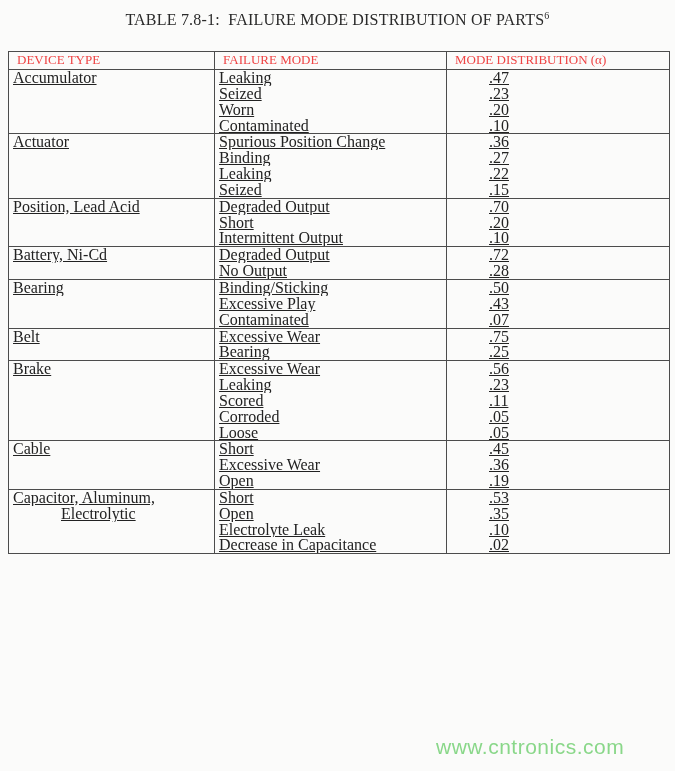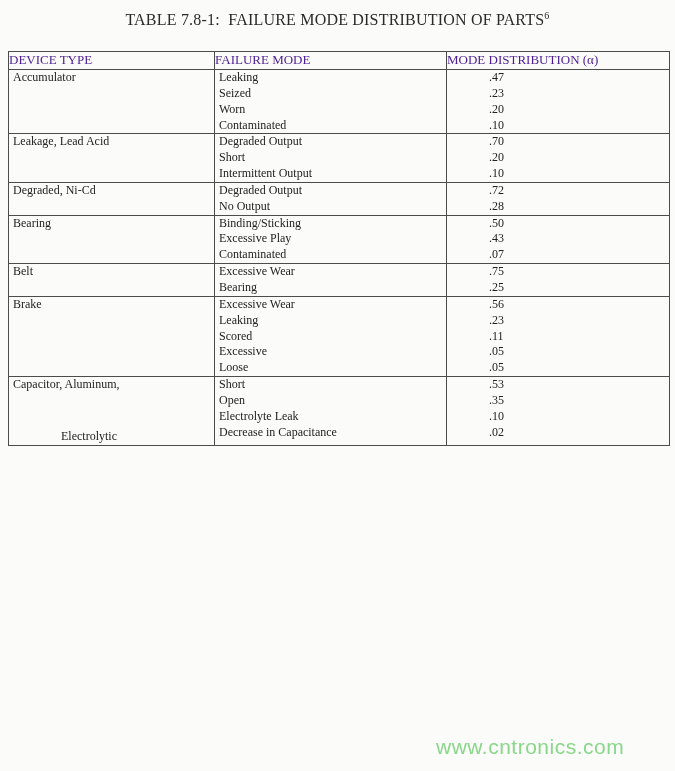--- a/index.html
+++ b/index.html
@@ -42,41 +42,41 @@
   col.c1 { width: 206px; }
   col.c2 { width: 232px; }
   col.c3 { width: 223px; }
   .fm-table th, .fm-table td {
     border: 1px solid #4c4c4c;
   }
   .fm-table th {
     font-weight: normal;
     text-align: left;
     font-size: 13px;
-    padding: 1px 4px 2px 0;
+    padding: 1px 4px 2px 8px;
     line-height: 14px;
     height: 14px;
     white-space: nowrap;
-    color: #4c1d95;
+    color: #ef4444;
   }
   .fm-table td {
     vertical-align: top;
     padding: 0;
-    font-size: 12px;
+    font-size: 16px;
+    text-decoration: underline;
   }
   .ln {
     height: 15.85px;
     line-height: 15.85px;
     padding: 0 4px;
     white-space: nowrap;
     overflow: hidden;
   }
   .ln.indent {
     padding-left: 52px;
-    margin-top: 36px;
   }
   .ln.prob {
     padding-left: 42px;
   }
   .watermark {
     position: absolute;
     left: 436px;
     top: 735px;
     font-family: "Liberation Sans", sans-serif;
     font-size: 21px;
@@ -119,36 +119,53 @@
         </td>
         <td>
           <div class="ln prob">.47</div>
           <div class="ln prob">.23</div>
           <div class="ln prob">.20</div>
           <div class="ln prob">.10</div>
         </td>
       </tr>
       <tr>
         <td>
-          <div class="ln">Leakage, Lead Acid</div>
+          <div class="ln">Actuator</div>
+        </td>
+        <td>
+          <div class="ln">Spurious Position Change</div>
+          <div class="ln">Binding</div>
+          <div class="ln">Leaking</div>
+          <div class="ln">Seized</div>
+        </td>
+        <td>
+          <div class="ln prob">.36</div>
+          <div class="ln prob">.27</div>
+          <div class="ln prob">.22</div>
+          <div class="ln prob">.15</div>
+        </td>
+      </tr>
+      <tr>
+        <td>
+          <div class="ln">Position, Lead Acid</div>
         </td>
         <td>
           <div class="ln">Degraded Output</div>
           <div class="ln">Short</div>
           <div class="ln">Intermittent Output</div>
         </td>
         <td>
           <div class="ln prob">.70</div>
           <div class="ln prob">.20</div>
           <div class="ln prob">.10</div>
         </td>
       </tr>
       <tr>
         <td>
-          <div class="ln">Degraded, Ni-Cd</div>
+          <div class="ln">Battery, Ni-Cd</div>
         </td>
         <td>
           <div class="ln">Degraded Output</div>
           <div class="ln">No Output</div>
         </td>
         <td>
           <div class="ln prob">.72</div>
           <div class="ln prob">.28</div>
         </td>
       </tr>
@@ -181,33 +198,48 @@
         </td>
       </tr>
       <tr>
         <td>
           <div class="ln">Brake</div>
         </td>
         <td>
           <div class="ln">Excessive Wear</div>
           <div class="ln">Leaking</div>
           <div class="ln">Scored</div>
-          <div class="ln">Excessive</div>
+          <div class="ln">Corroded</div>
           <div class="ln">Loose</div>
         </td>
         <td>
           <div class="ln prob">.56</div>
           <div class="ln prob">.23</div>
           <div class="ln prob">.11</div>
           <div class="ln prob">.05</div>
           <div class="ln prob">.05</div>
         </td>
       </tr>
       <tr>
         <td>
+          <div class="ln">Cable</div>
+        </td>
+        <td>
+          <div class="ln">Short</div>
+          <div class="ln">Excessive Wear</div>
+          <div class="ln">Open</div>
+        </td>
+        <td>
+          <div class="ln prob">.45</div>
+          <div class="ln prob">.36</div>
+          <div class="ln prob">.19</div>
+        </td>
+      </tr>
+      <tr>
+        <td>
           <div class="ln">Capacitor, Aluminum,</div>
           <div class="ln indent">Electrolytic</div>
         </td>
         <td>
           <div class="ln">Short</div>
           <div class="ln">Open</div>
           <div class="ln">Electrolyte Leak</div>
           <div class="ln">Decrease in Capacitance</div>
         </td>
         <td>

